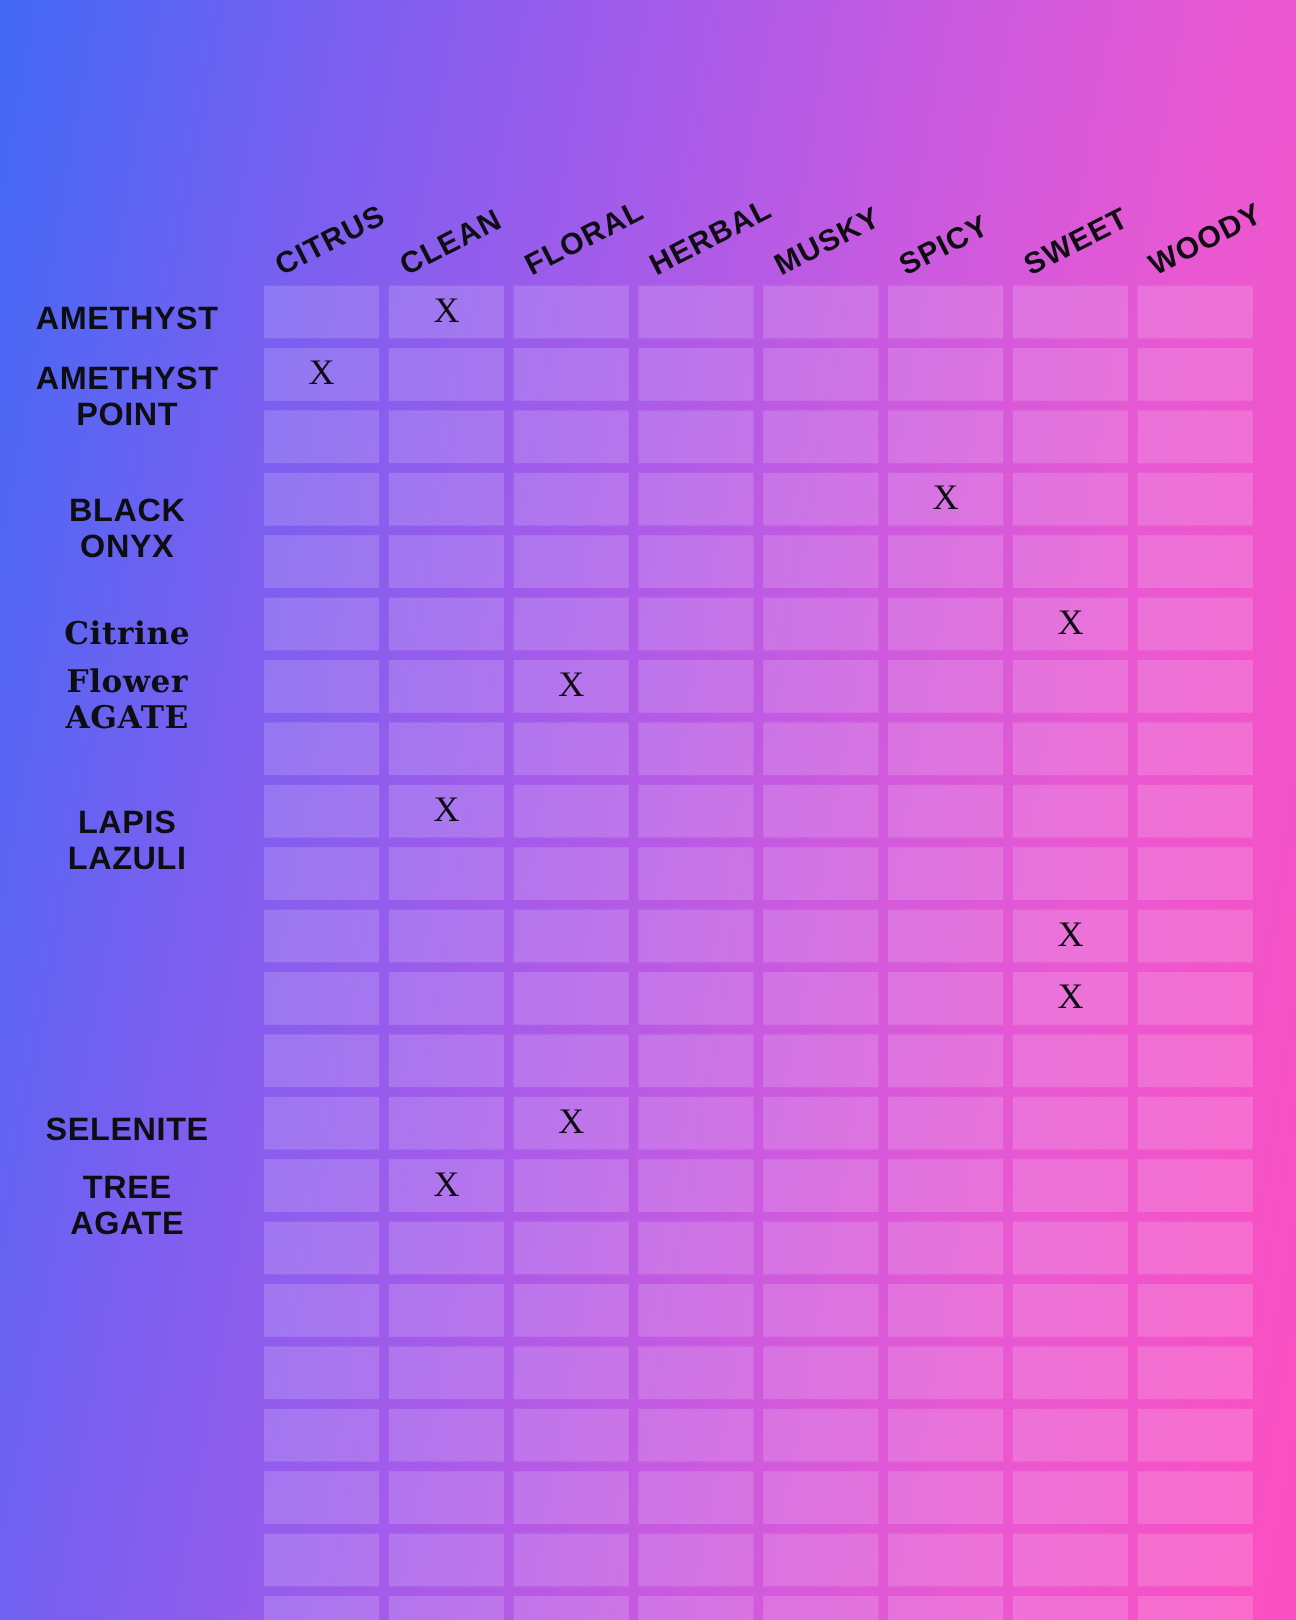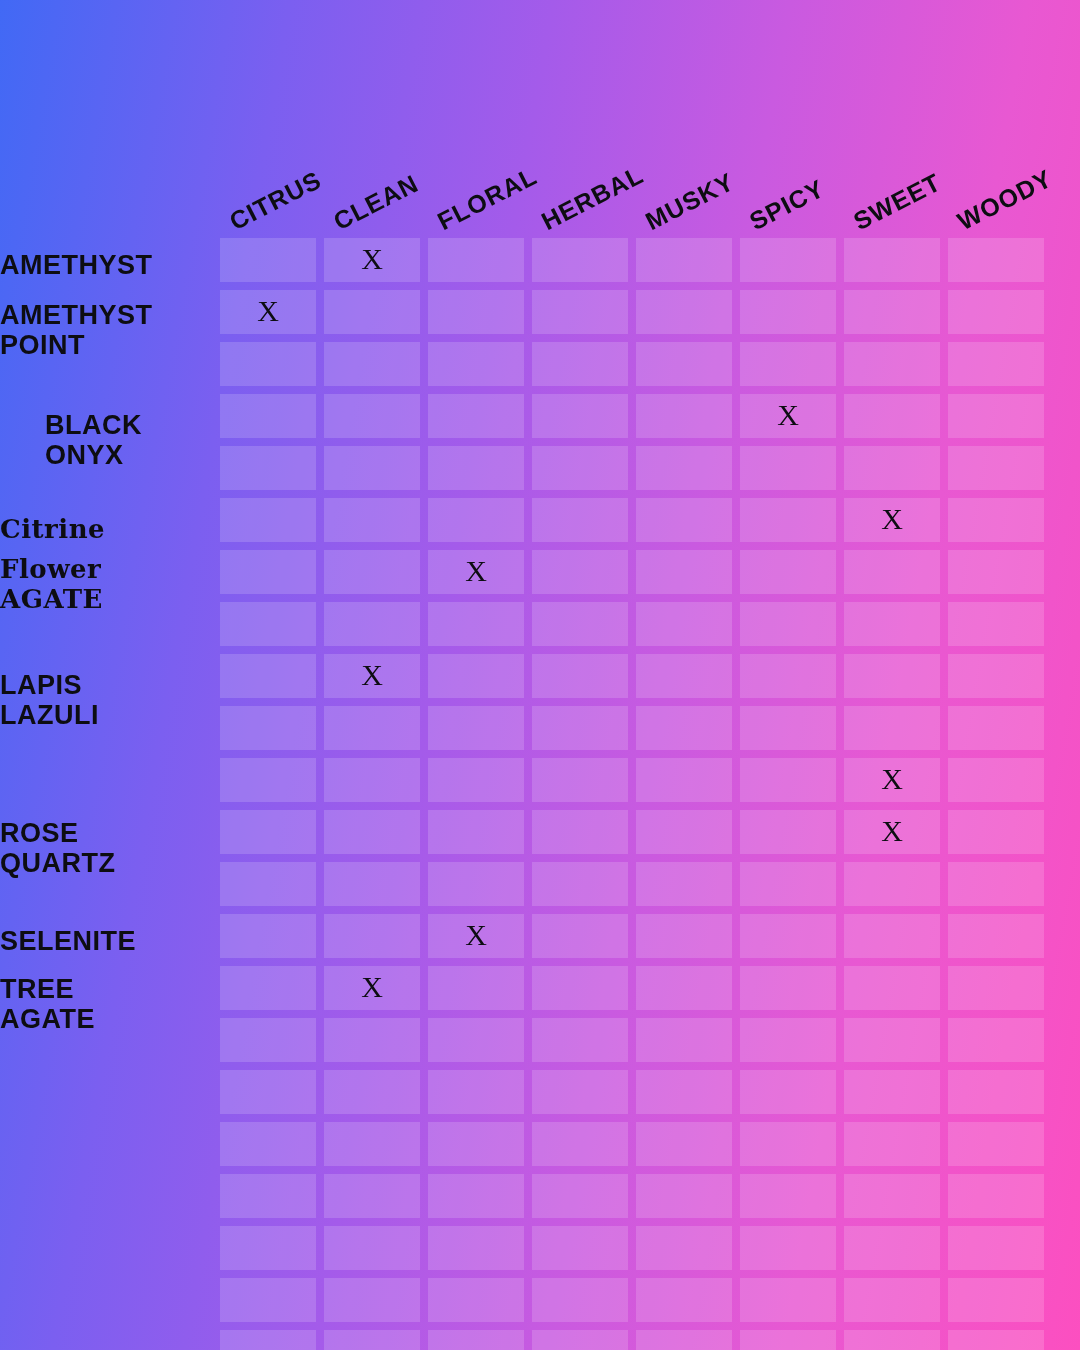--- a/index.html
+++ b/index.html
@@ -63,21 +63,21 @@
   #row-labels {
     position: absolute;
     top: 238px;
     left: 0;
     width: 212px;
     height: 800px;
   }
   .row-label {
     position: absolute;
     width: 212px;
-    text-align: left;
+    text-align: center;
     font-family: "Liberation Sans", sans-serif;
     font-weight: 700;
     font-size: 27px;
     line-height: 30px;
     letter-spacing: 0.5px;
     color: #0d0d12;
     white-space: pre-line;
   }
   .row-label.serifish {
     font-family: "DejaVu Serif", serif;
@@ -127,29 +127,27 @@
     <div class="col-head" style="left:434px;">MUSKY</div>
     <div class="col-head" style="left:538px;">SPICY</div>
     <div class="col-head" style="left:642px;">SWEET</div>
     <div class="col-head" style="left:746px;">WOODY</div>
   </div>
 
   <div id="row-labels">
     <div class="row-label" style="top:12px;">AMETHYST</div>
     <div class="row-label" style="top:62px;">AMETHYST
 POINT</div>
-    <div class="row-label" style="top:172px;padding-left:45px;">BLACK
+    <div class="row-label" style="top:172px;">BLACK
 ONYX</div>
     <div class="row-label serifish" style="top:276px;">Citrine</div>
     <div class="row-label serifish" style="top:316px;">Flower
 AGATE</div>
     <div class="row-label" style="top:432px;">LAPIS
 LAZULI</div>
-    <div class="row-label" style="top:580px;">ROSE
-QUARTZ</div>
     <div class="row-label" style="top:688px;">SELENITE</div>
     <div class="row-label" style="top:736px;">TREE
 AGATE</div>
   </div>
 
   <div id="grid">
 
     <div class="grid-row">
       <div class="cell"></div>
       <div class="cell">

